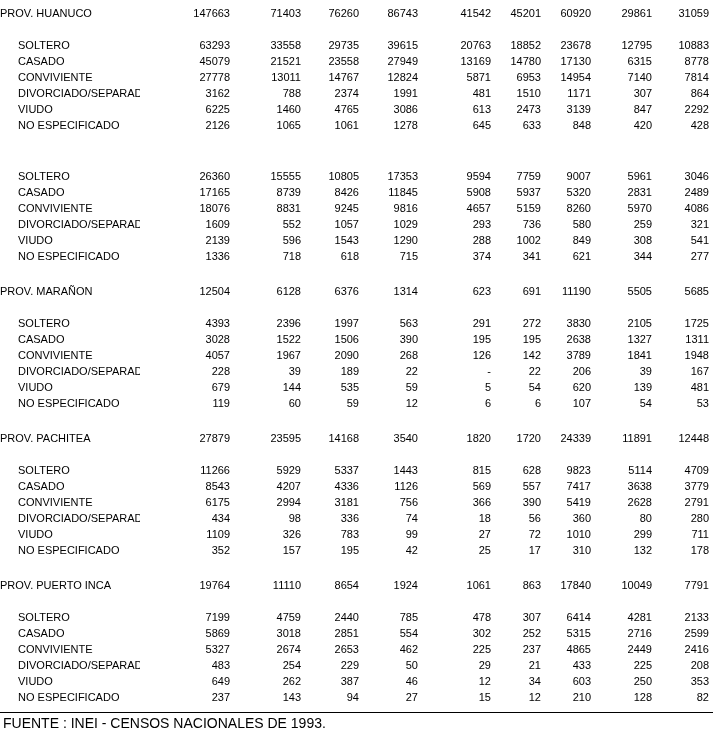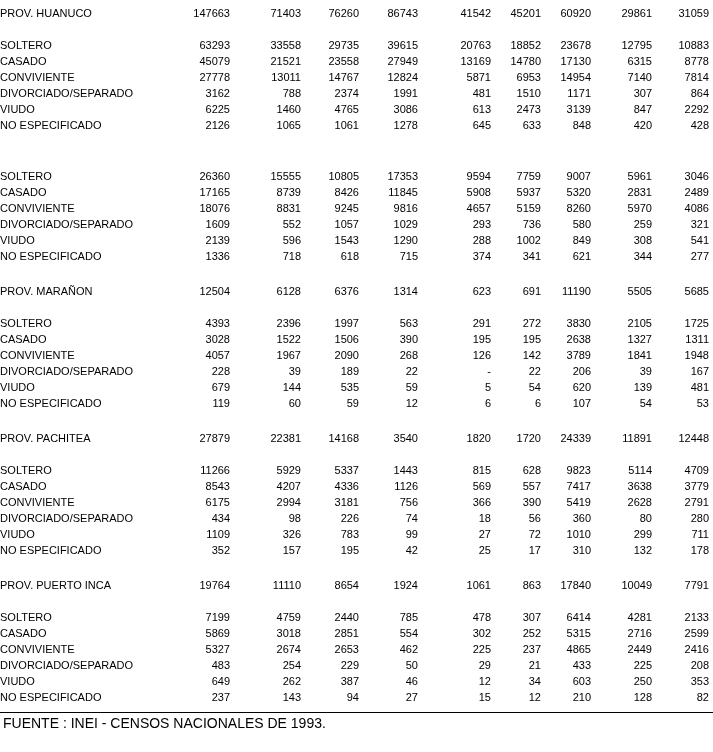--- a/index.html
+++ b/index.html
@@ -30,20 +30,21 @@
     font-size: 11px;
     white-space: nowrap;
     overflow: hidden;
     vertical-align: middle;
   }
   td.label {
     padding-left: 8px;
     text-align: left;
   }
   td.label.indent {
+    padding-left: 18px;
   }
   td.num {
     text-align: right;
   }
   tr.spacer-16 td { height: 16px; }
   tr.spacer-19 td { height: 19px; }
   .footer-rule {
     margin-top: 7px;
     border-top: 1px solid #000000;
     width: 713px;
@@ -327,21 +328,21 @@
           <td class="num">107</td>
           <td class="num">54</td>
           <td class="num">53</td>
         </tr>
         <tr class="spacer-19">
           <td colspan="10"></td>
         </tr>
         <tr>
           <td class="label">PROV. PACHITEA</td>
           <td class="num">27879</td>
-          <td class="num">22381</td>
+          <td class="num">23595</td>
           <td class="num">14168</td>
           <td class="num">3540</td>
           <td class="num">1820</td>
           <td class="num">1720</td>
           <td class="num">24339</td>
           <td class="num">11891</td>
           <td class="num">12448</td>
         </tr>
         <tr class="spacer-16">
           <td colspan="10"></td>
@@ -379,21 +380,21 @@
           <td class="num">366</td>
           <td class="num">390</td>
           <td class="num">5419</td>
           <td class="num">2628</td>
           <td class="num">2791</td>
         </tr>
         <tr>
           <td class="label indent">DIVORCIADO/SEPARADO</td>
           <td class="num">434</td>
           <td class="num">98</td>
-          <td class="num">226</td>
+          <td class="num">336</td>
           <td class="num">74</td>
           <td class="num">18</td>
           <td class="num">56</td>
           <td class="num">360</td>
           <td class="num">80</td>
           <td class="num">280</td>
         </tr>
         <tr>
           <td class="label indent">VIUDO</td>
           <td class="num">1109</td>

